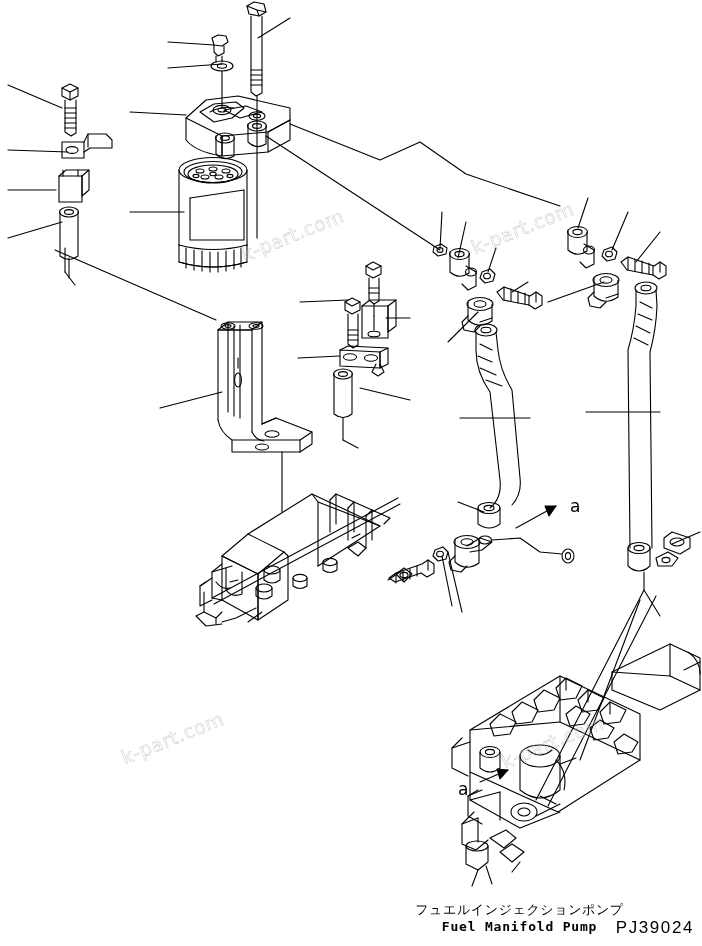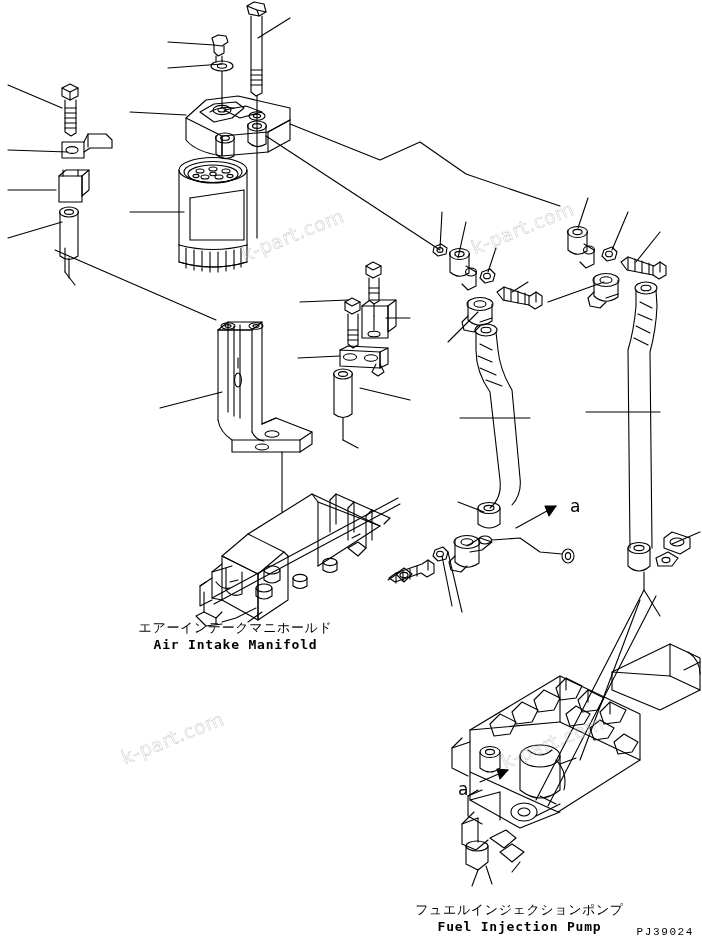--- a/index.html
+++ b/index.html
@@ -37,22 +37,22 @@
   }
 
   .refmark{
     position:absolute;
     font-family:"DejaVu Sans",sans-serif;
     font-size:17px;color:#000;
   }
 
   #docnum{
     position:absolute;right:8px;bottom:8px;
-    font-family:Liberation Mono, monospace;
-    font-size:11px;color:#000;letter-spacing:1.6px;
+    font-family:Liberation Sans, sans-serif;
+    font-size:17px;color:#000;letter-spacing:1.6px;
   }
 </style>
 </head>
 <body>
 
 <div id="sheet">
 
   <svg class="layer" viewBox="0 0 702 946" shape-rendering="geometricPrecision">
     <defs>
       <g id="g-none"></g>
@@ -577,28 +577,24 @@
       </g>
 
     </g>
   </svg>
 
   <div class="wm" style="left:238px;top:245px;transform:rotate(-22deg);">k-part.com</div>
   <div class="wm" style="left:468px;top:238px;transform:rotate(-22deg);">k-part.com</div>
   <div class="wm" style="left:118px;top:748px;transform:rotate(-22deg);">k-part.com</div>
   <div class="wm" style="left:498px;top:752px;transform:rotate(-22deg);">k-part.com</div>
 
-  <div class="cap" style="left:128px;top:620px;width:215px;">
-    <div class="jp">エアーインテークマニホールド</div>
-    <div class="en">Air Intake Manifold</div>
-  </div>
 
   <div class="cap" style="left:412px;top:872px;width:215px;margin-top:30px;">
     <div class="jp">フュエルインジェクションポンプ</div>
-    <div class="en">Fuel Injection Pump</div>
+    <div class="en">Fuel Manifold Pump</div>
   </div>
 
   <div class="refmark" style="left:570px;top:496px;">a</div>
   <div class="refmark" style="left:458px;top:779px;">a</div>
 
   <div id="docnum">PJ39024</div>
 
 </div>
 
 </body></html>

